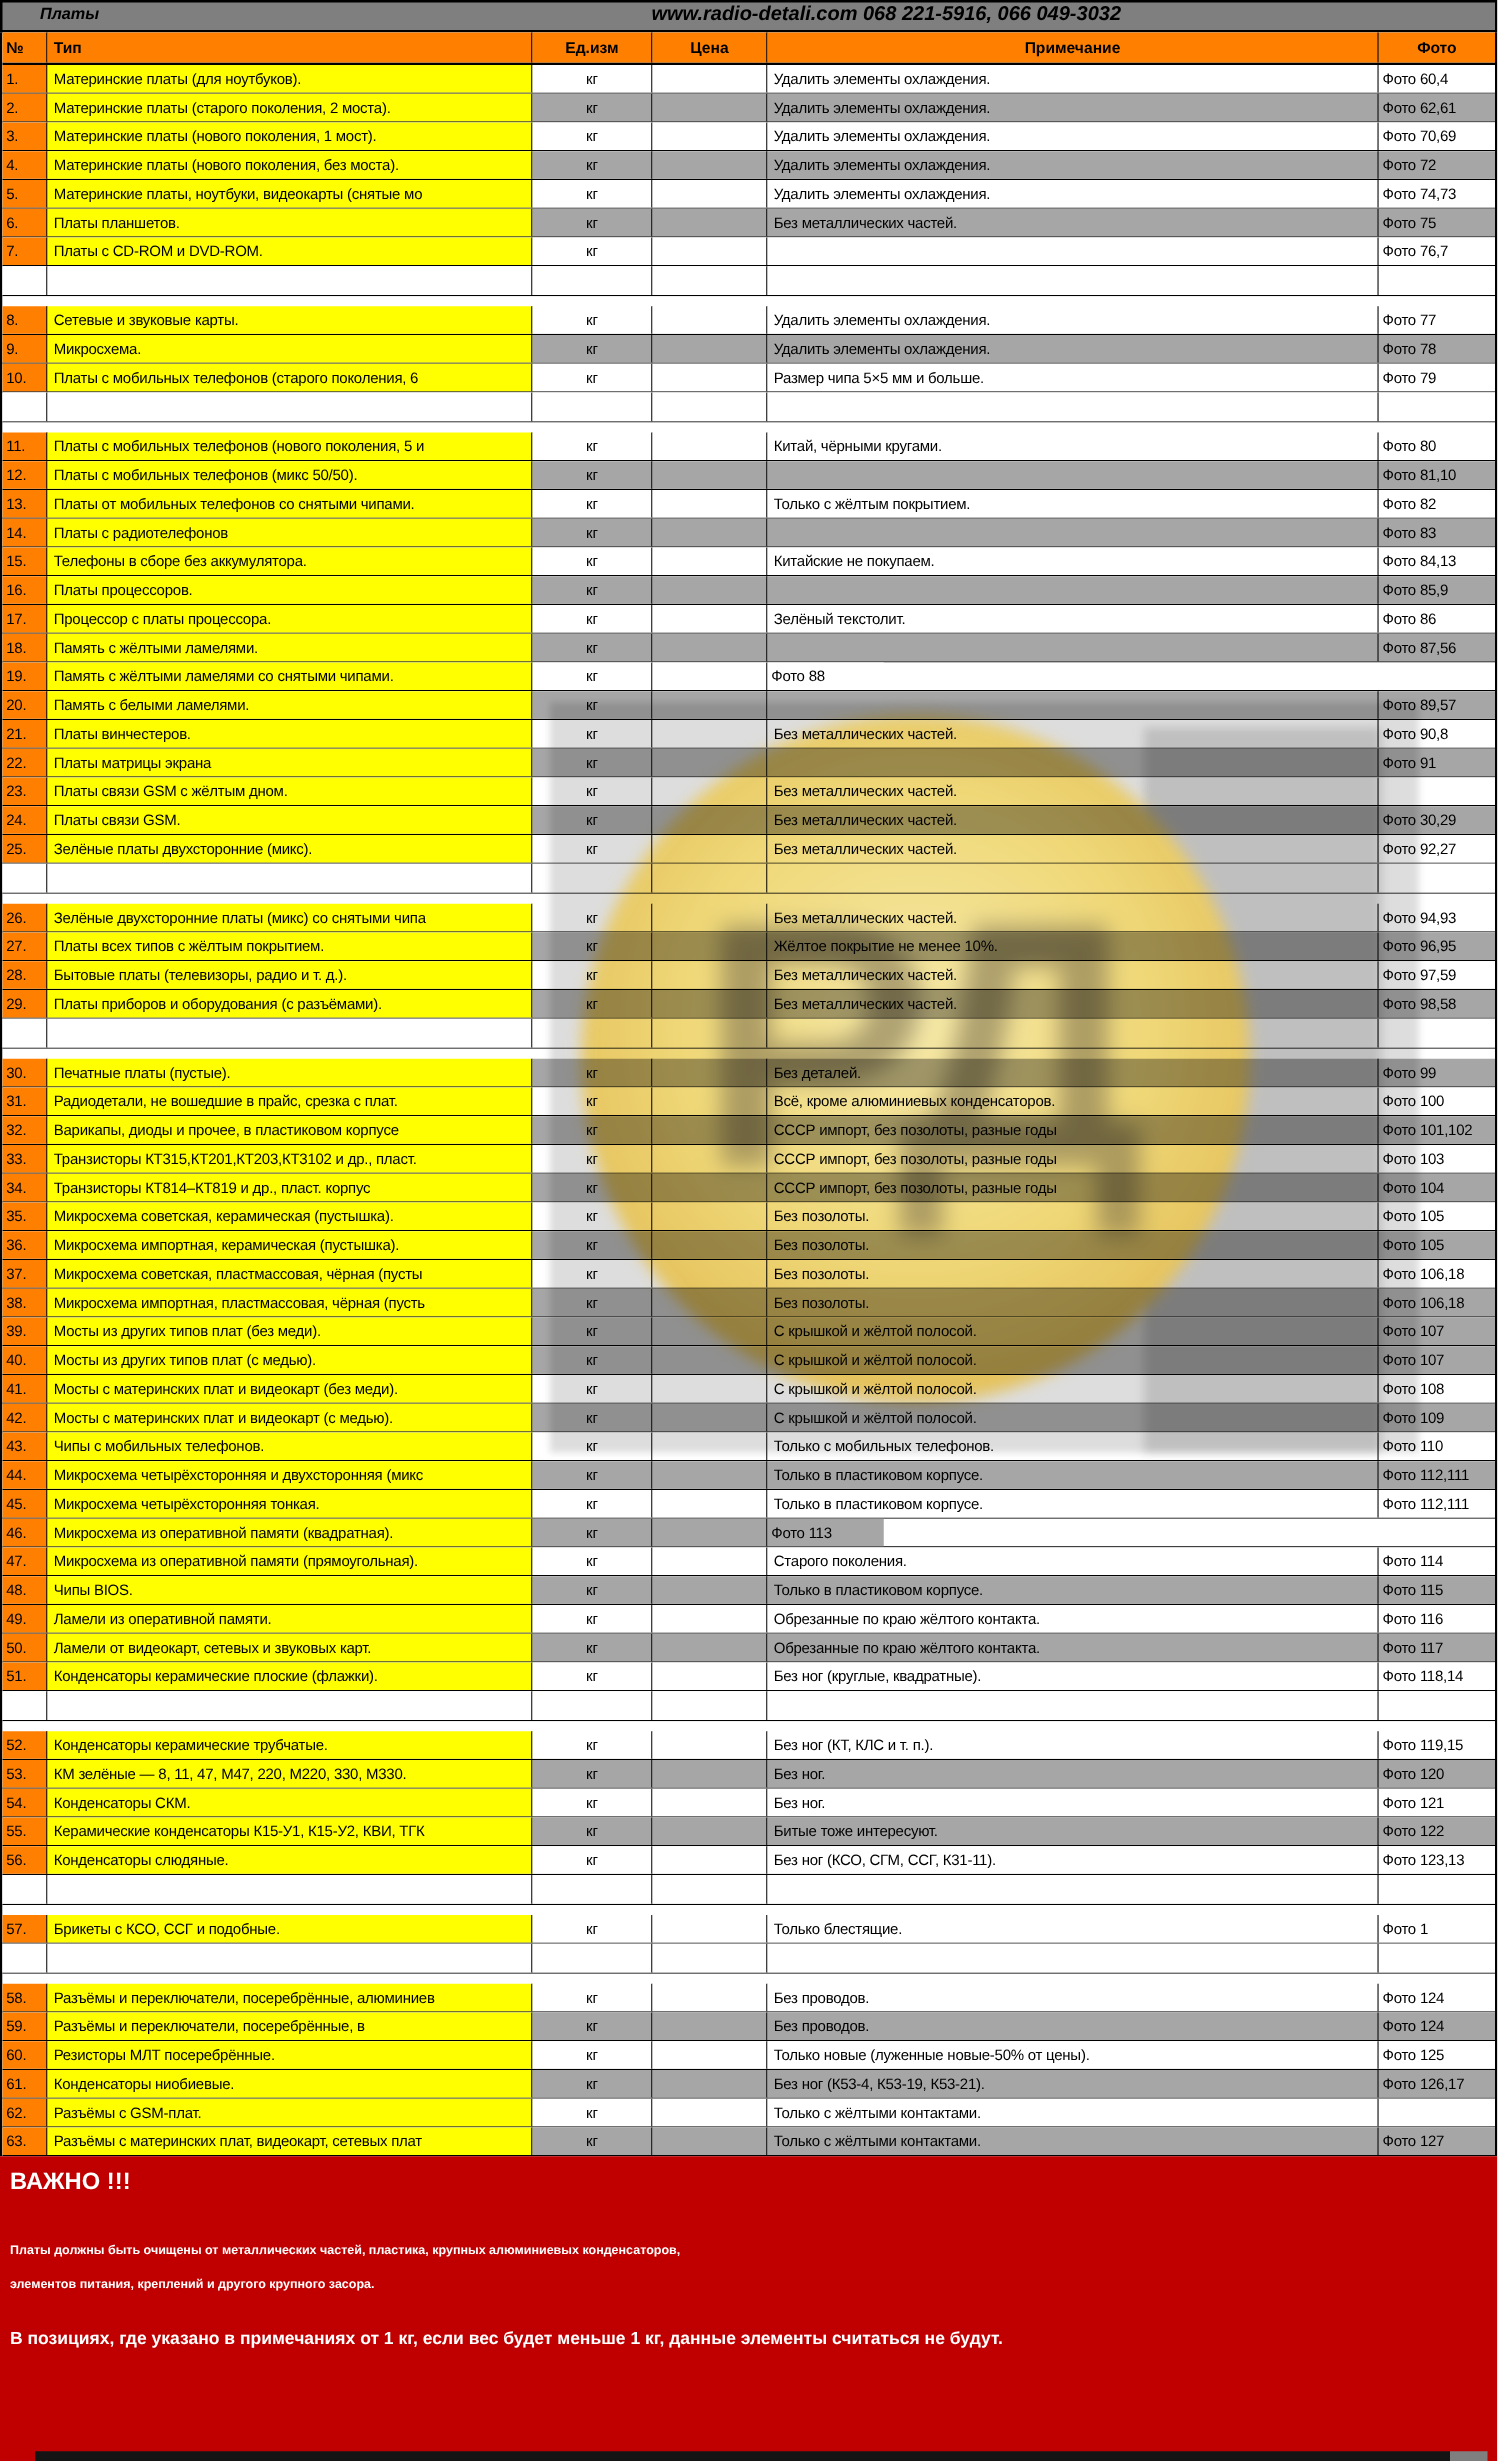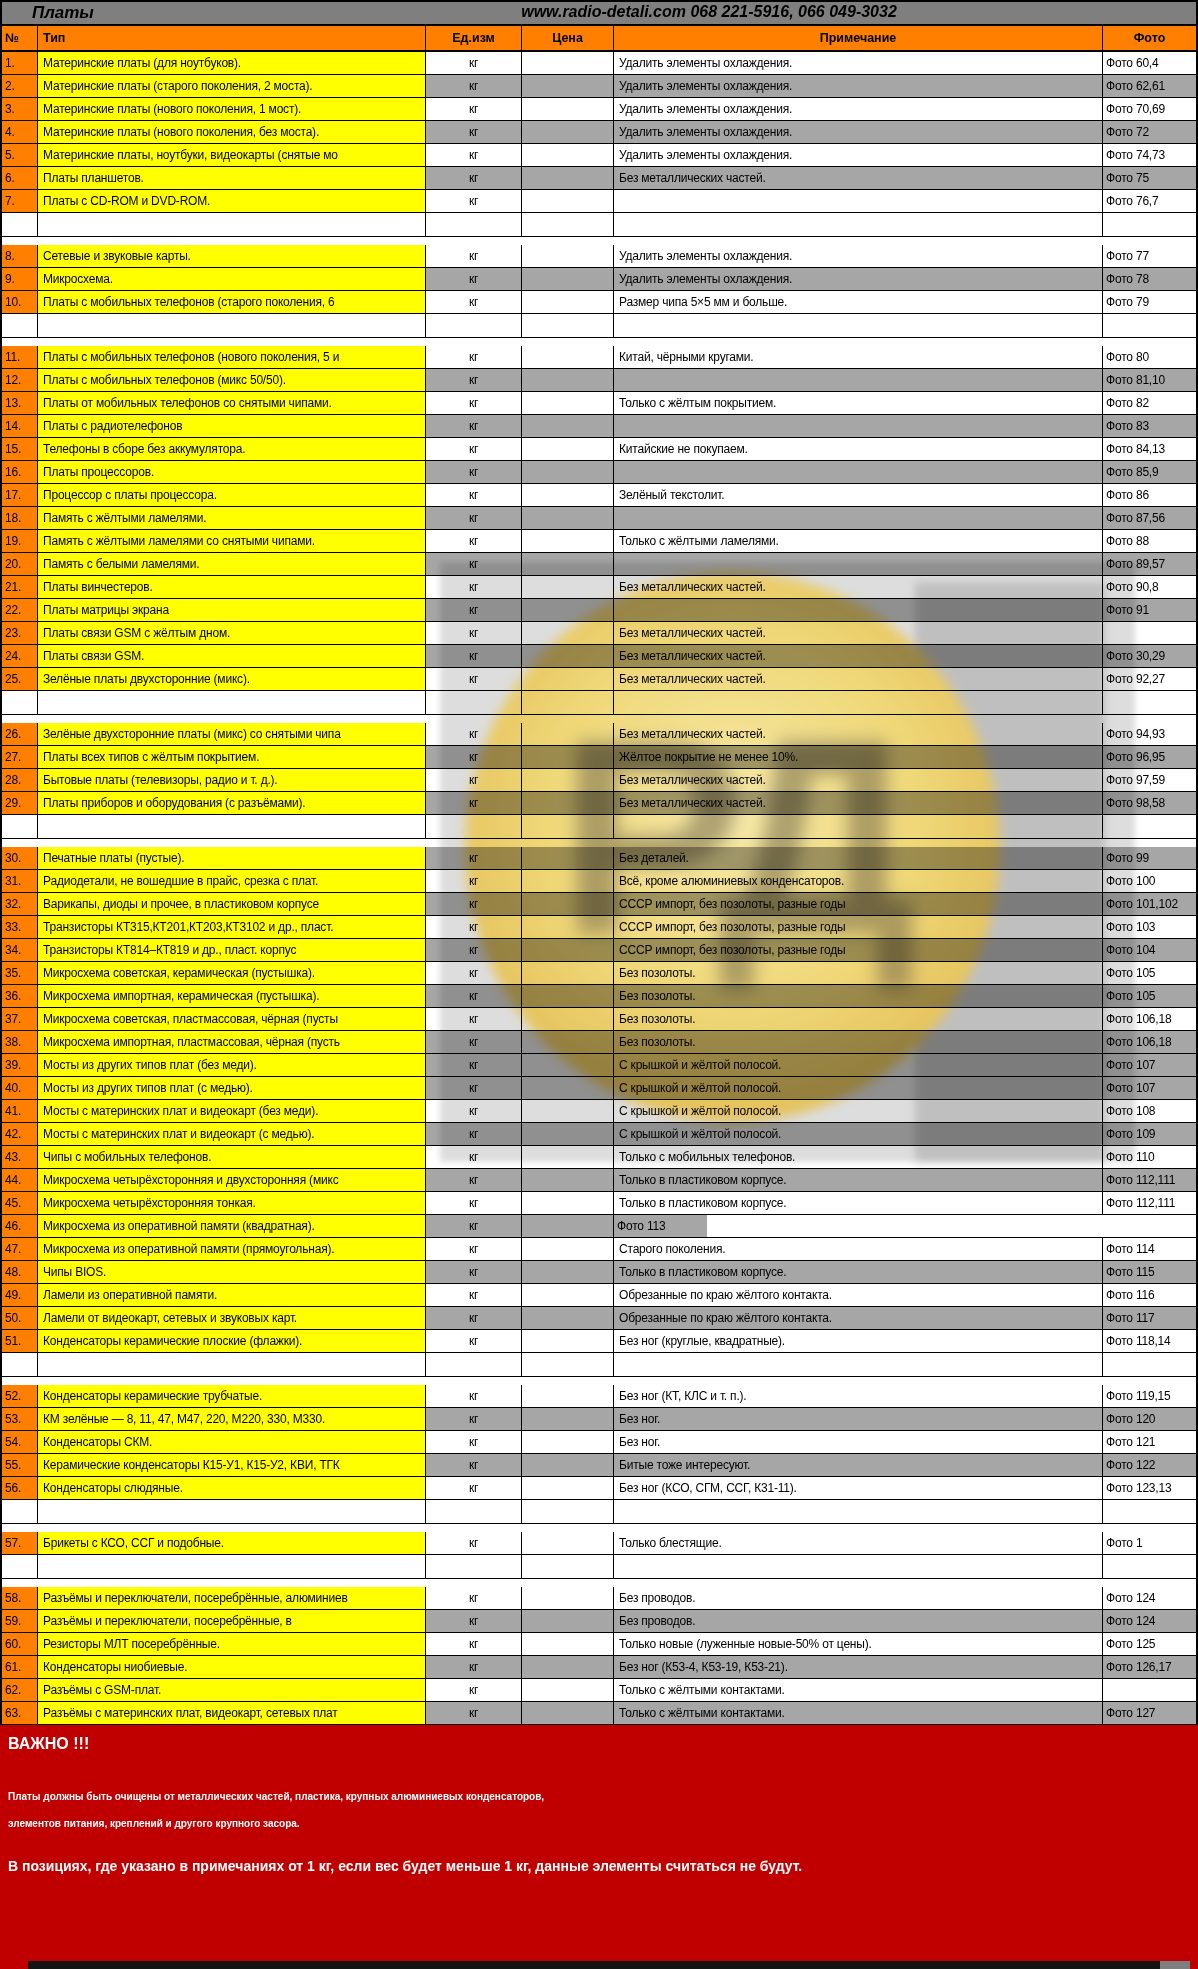--- a/index.html
+++ b/index.html
@@ -7,21 +7,21 @@
   body { font-family:"Liberation Sans","DejaVu Sans",sans-serif; }
   #app{ position:relative; width:1198px; height:1969px; background:#fff; overflow:hidden; }
 
   
   .titlebar{
     position:absolute; top:0; left:0; width:1198px; height:26px;
     background:#7f7f7f; border:2px solid #000; border-bottom:2px solid #000;
   }
   .titlebar .tb-title{
     position:absolute; left:30px; top:1px;
-    font-size:17px; font-weight:bold; font-style:italic; color:#000;
+    font-size:13px; font-weight:bold; font-style:italic; color:#000;
   }
   .titlebar .tb-site{
     position:absolute; left:707px; top:1px; transform:translateX(-50%);
     font-size:16px; font-weight:bold; font-style:italic; color:#000000; white-space:nowrap;
   }
 
   
   .tablewrap{
     position:absolute; top:26px; left:0; width:1198px;
     border-left:2px solid #000; border-right:2px solid #000;
@@ -66,21 +66,21 @@
   .wm-glyph{
     font-size:280px; font-weight:bold; color:rgba(82,68,28,.55);
     filter:blur(7px); letter-spacing:-10px; transform:translateY(-10px);
   }
 
   
   .footer{
     position:absolute; left:0; top:1725px; width:1198px; height:244px;
     background:#c00000; color:#fff; font-weight:bold;
   }
-  .f-important{ margin:10px 0 0 8px; font-size:16px; }
+  .f-important{ margin:10px 0 0 8px; font-size:19px; }
   .f-p1{ margin:30px 0 0 8px; font-size:10px; line-height:27px; }
   .f-p2{ margin:21px 4px 0 8px; font-size:14px; }
 
   .cutbar{ position:absolute; top:1961px; left:28px; width:1132px; height:8px; background:#141414; }
   .cutbar2{ position:absolute; top:1961px; left:1160px; width:30px; height:8px; background:#7f7f7f; }
 </style>
 </head>
 <body>
 
 <div id="app">
@@ -260,21 +260,20 @@
       <div class="cell c-unit">кг</div>
       <div class="cell c-price"></div>
       <div class="cell c-note"></div>
       <div class="cell c-photo">Фото 87,56</div>
     </div>
         <div class="row light">
       <div class="cell c-num">19.</div>
       <div class="cell c-type">Память с жёлтыми ламелями со снятыми чипами.</div>
       <div class="cell c-unit">кг</div>
       <div class="cell c-price"></div>
-      <div class="cell c-note">Только с жёлтыми ламелями.</div>
       <div class="cell c-photo">Фото 88</div>
     </div>
         <div class="row dark">
       <div class="cell c-num">20.</div>
       <div class="cell c-type">Память с белыми ламелями.</div>
       <div class="cell c-unit">кг</div>
       <div class="cell c-price"></div>
       <div class="cell c-note"></div>
       <div class="cell c-photo">Фото 89,57</div>
     </div>

